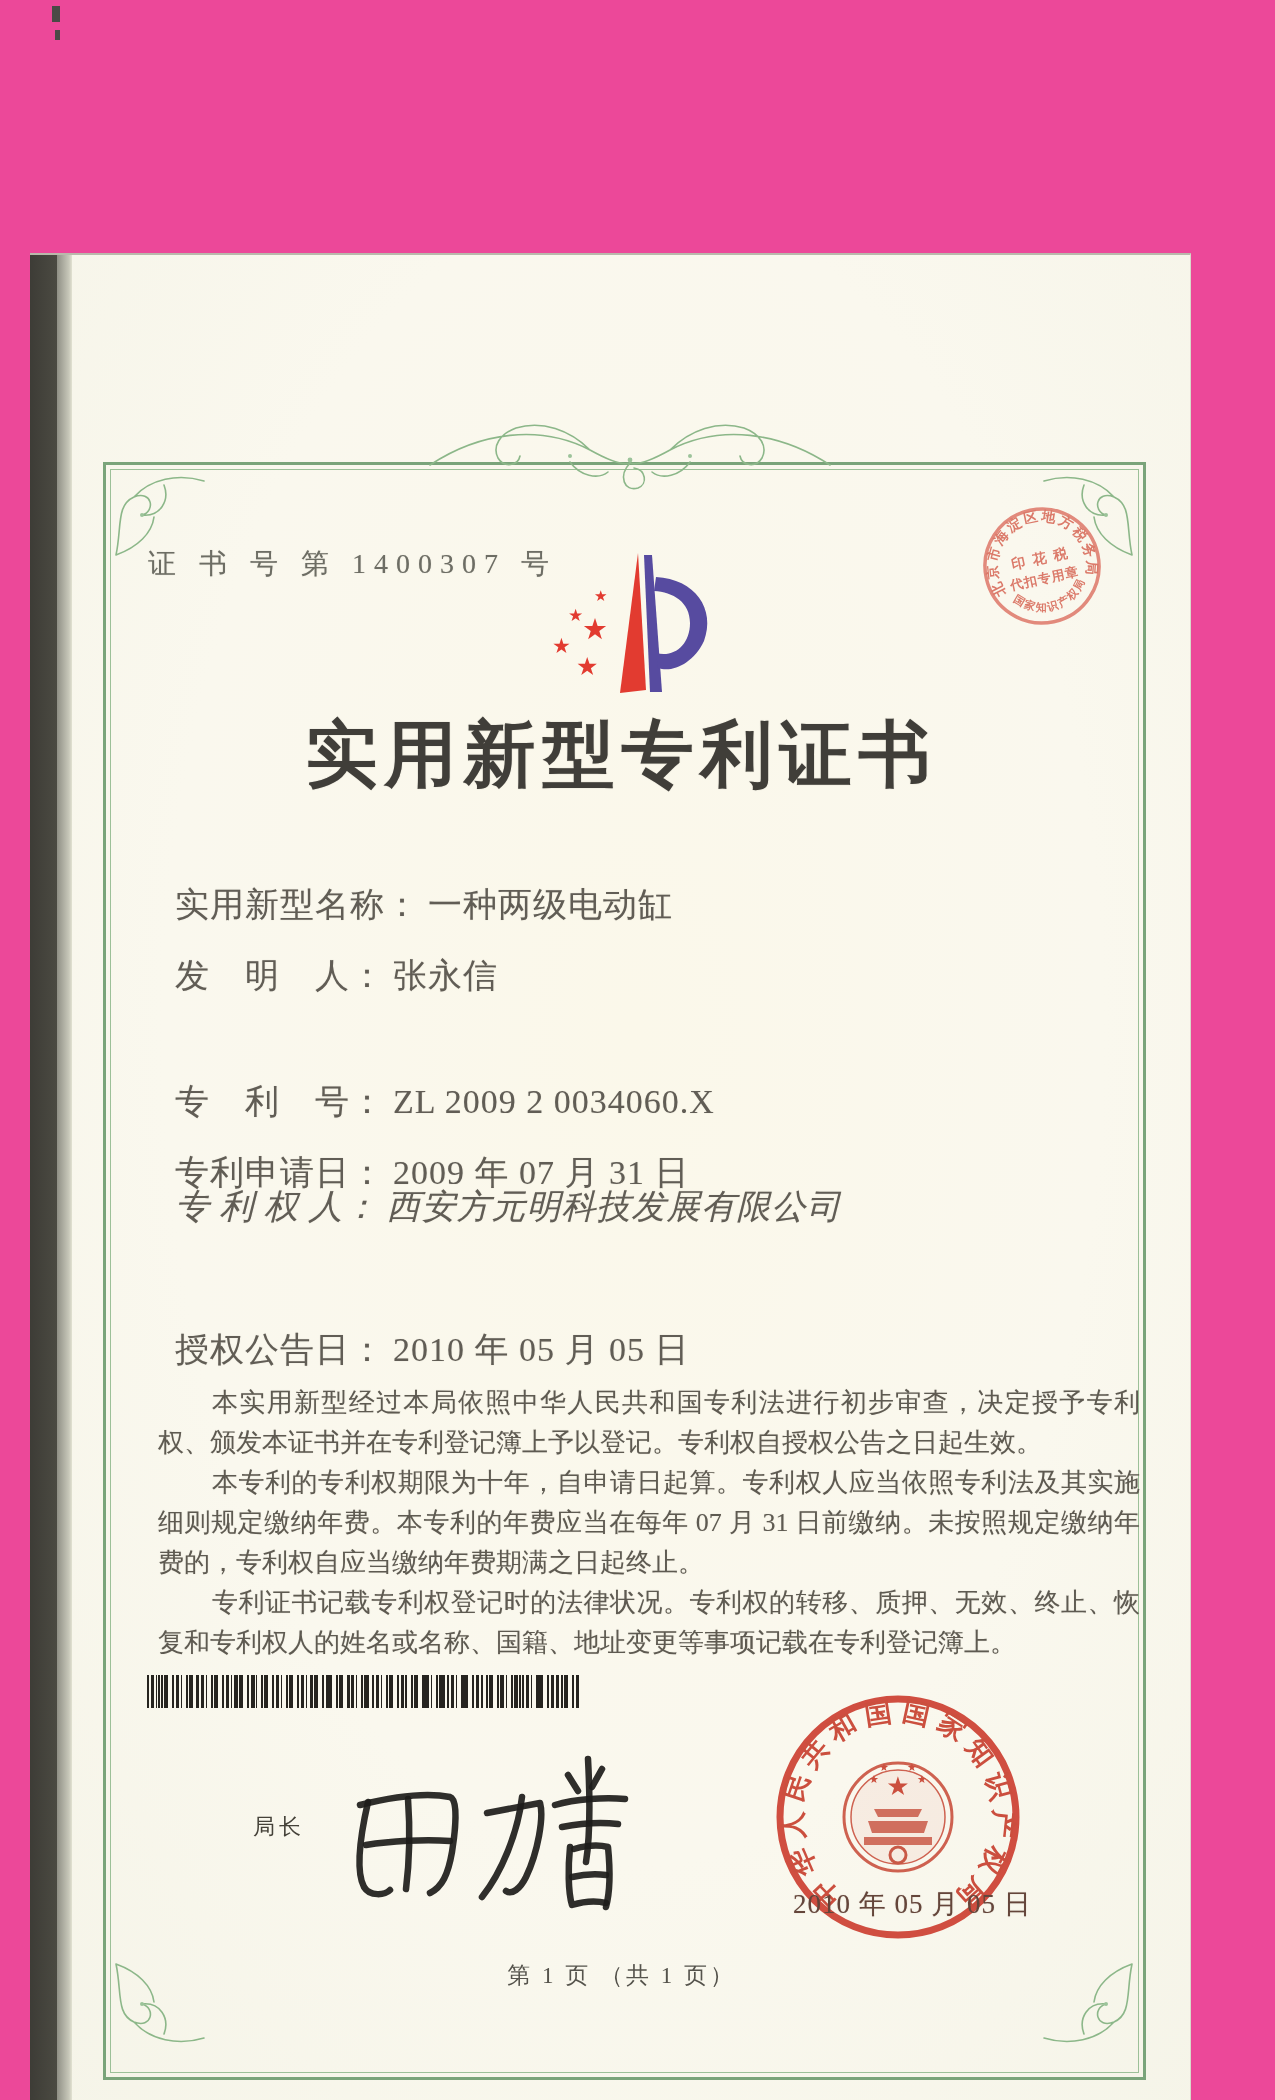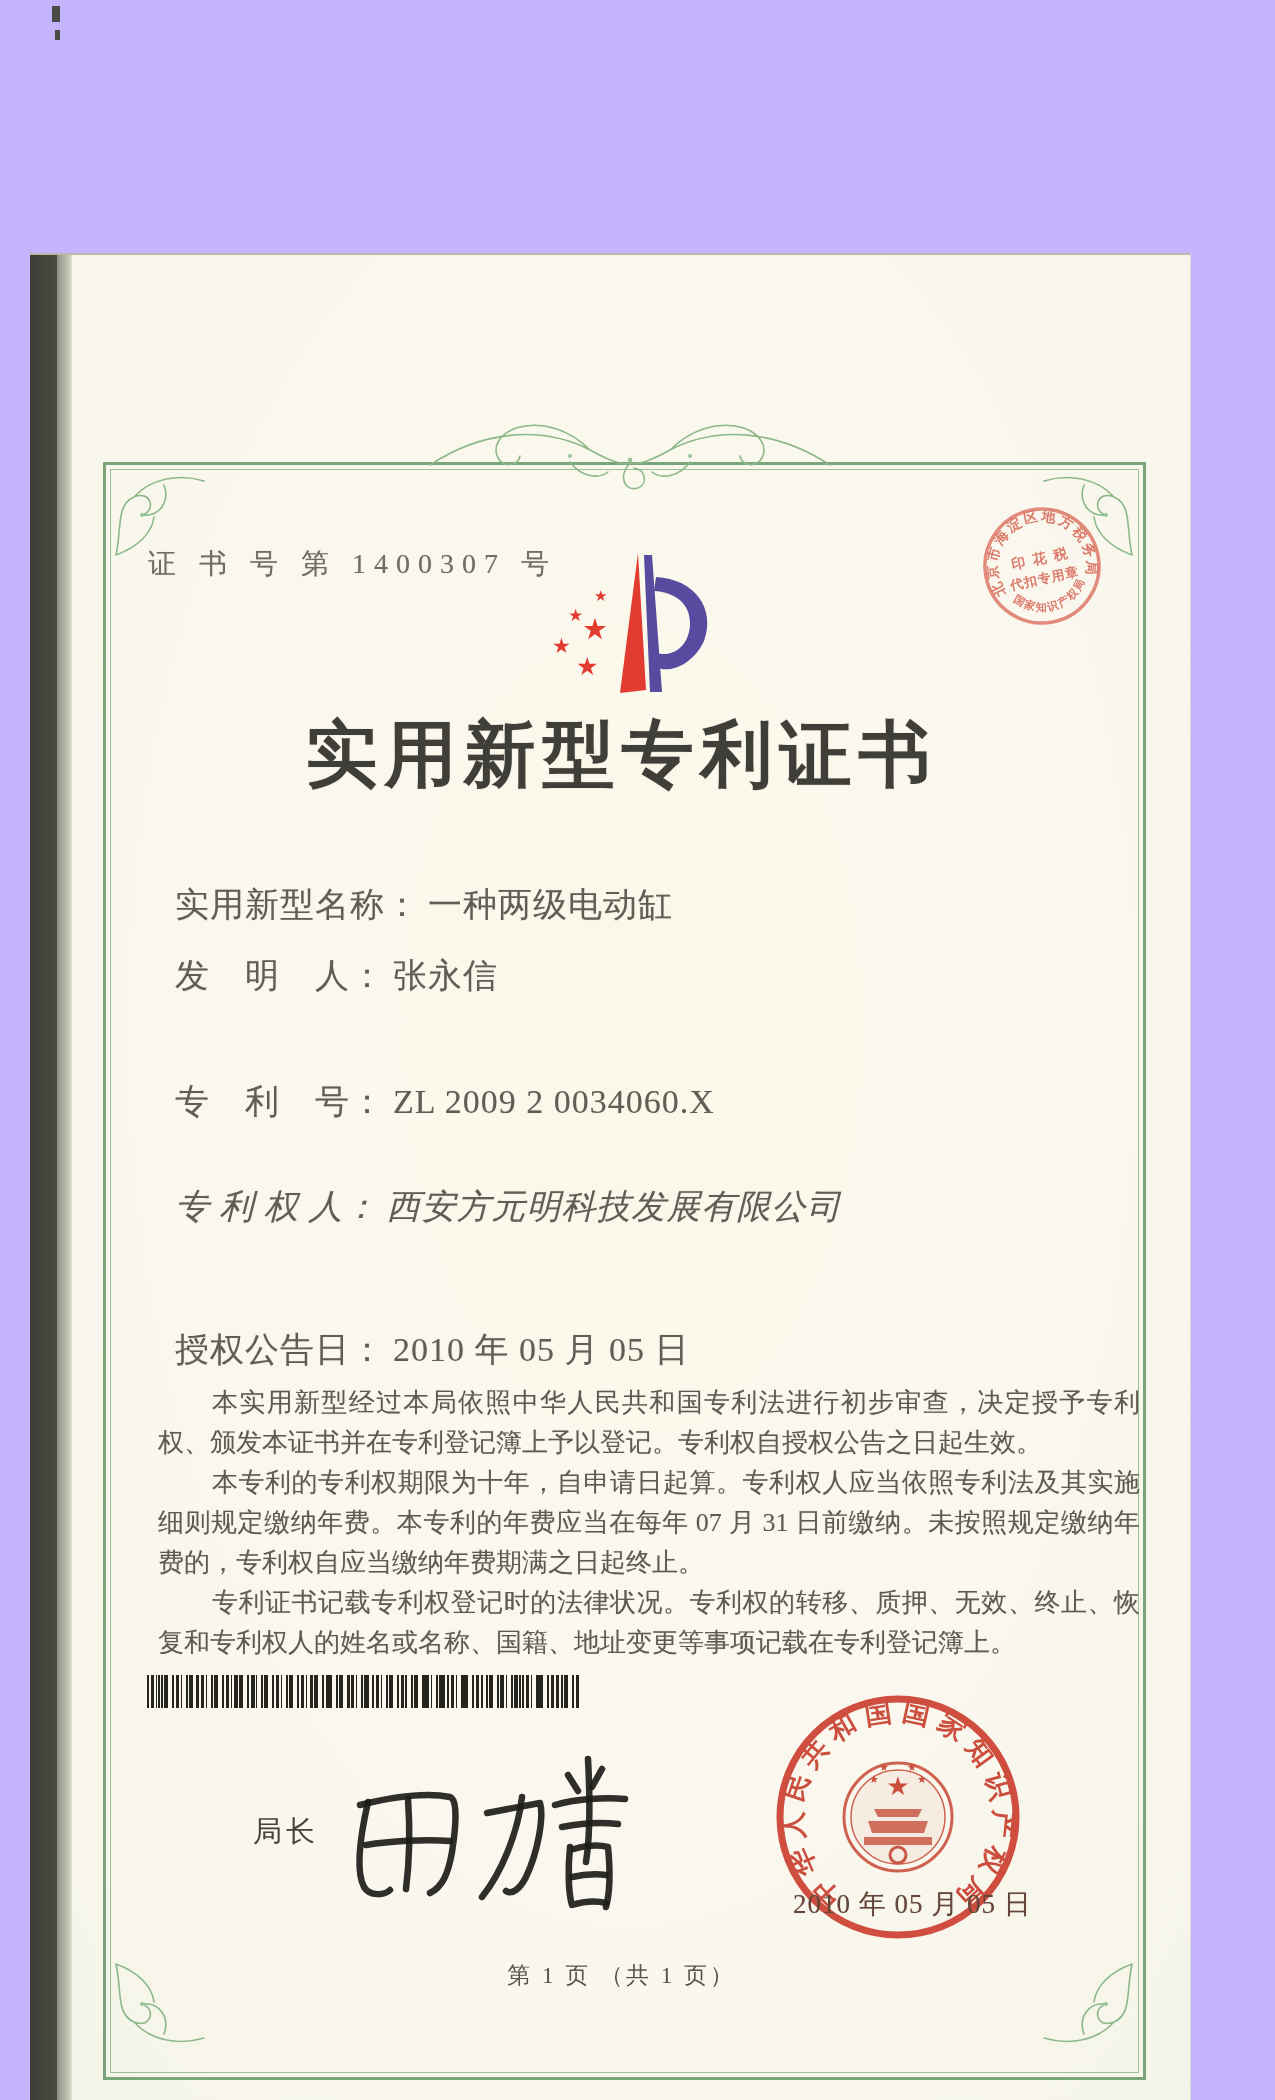--- a/index.html
+++ b/index.html
@@ -1,16 +1,16 @@
 <!DOCTYPE html>
 <html><head>
 <meta charset="utf-8">
 <style>
   html,body{margin:0;padding:0;background:#ffffff;}
-  .canvas{position:relative;width:1275px;height:2100px;background:#c4b5fd;overflow:hidden;
+  .canvas{position:relative;width:1275px;height:2100px;background:#ec4899;overflow:hidden;
           font-family:"Liberation Serif","DejaVu Serif",serif;}
   
   .scan-mark{position:absolute;background:#4a4a46;}
   
   .sheet{position:absolute;left:30px;top:253px;width:1160px;height:1847px;
          background:radial-gradient(ellipse at 52% 42%, #fbf8ea 0%, #faf8ee 55%, #f5f4e8 100%);
          border-top:2px solid #b9b9ab;border-right:1px solid #d9d9cb;}
   .band-dark{position:absolute;left:0;top:0;width:27px;height:100%;background:linear-gradient(90deg,#3d3c36,#4b4a42);}
   .band-mid{position:absolute;left:27px;top:0;width:15px;height:100%;background:linear-gradient(90deg,#8f8f85,#c8c8ba 80%,#e2e2d2);}
   
@@ -36,21 +36,21 @@
   
   .paras{position:absolute;left:128px;top:1128px;width:982px;font-size:26px;line-height:40px;
          color:#5e5a51;text-align:justify;text-shadow:0 0 1px rgba(94,90,81,.25);}
   .paras p{margin:0;text-indent:54px;}
   
   .barcode{position:absolute;left:117px;top:1420px;width:432px;height:33px;
     background:
       repeating-linear-gradient(90deg,#26241f 0 2px,transparent 2px 4px,#26241f 4px 7px,transparent 7px 9px,#26241f 9px 10px,transparent 10px 14px,#26241f 14px 16px,transparent 16px 17px,#26241f 17px 21px,transparent 21px 25px),
       repeating-linear-gradient(90deg,transparent 0 11px,#26241f 11px 13px,transparent 13px 19px);}
   
-  .sig-label{position:absolute;left:223px;top:1557px;font-size:29px;letter-spacing:4px;color:#454239;}
+  .sig-label{position:absolute;left:223px;top:1557px;font-size:22px;letter-spacing:4px;color:#454239;}
   .sig{position:absolute;left:300px;top:1492px;width:300px;height:190px;}
   .sig path{fill:none;stroke:#1d1c1a;stroke-width:6.5;stroke-linecap:round;stroke-linejoin:round;opacity:.92;}
   .hidden-name{position:absolute;width:1px;height:1px;overflow:hidden;clip:rect(0 0 0 0);}
   
   .footer{position:absolute;left:73px;top:1705px;width:1037px;text-align:center;font-size:23px;
           letter-spacing:3px;color:#55534c;}
   
   .seal-top{position:absolute;left:937px;top:236px;width:150px;height:150px;transform:rotate(-12deg);opacity:.92;}
   .seal-top text{fill:#d9705f;font-weight:bold;}
   .seal-bottom{position:absolute;left:738px;top:1432px;width:260px;height:260px;opacity:.95;}
@@ -127,20 +127,23 @@
 
     <div class="row" style="top:627px;">
       <span class="lbl">实用新型名称：</span><span class="val">一种两级电动缸</span>
     </div>
     <div class="row" style="top:698px;">
       <span class="lbl">发　明　人：</span><span class="val">张永信</span>
     </div>
     <div class="row" style="top:824px;">
       <span class="lbl">专　利　号：</span><span class="val">ZL 2009 2 0034060.X</span>
     </div>
+    <div class="row" style="top:895px;">
+      <span class="lbl">专利申请日：</span><span class="val">2009 年 07 月 31 日</span>
+    </div>
     <div class="row" style="top:929px;font-style:italic;">
       <span class="lbl">专 利 权 人：</span><span class="val">西安方元明科技发展有限公司</span>
     </div>
     <div class="row" style="top:1072px;">
       <span class="lbl">授权公告日：</span><span class="val">2010 年 05 月 05 日</span>
     </div>
 
     <div class="paras">
       <p>本实用新型经过本局依照中华人民共和国专利法进行初步审查，决定授予专利权、颁发本证书并在专利登记簿上予以登记。专利权自授权公告之日起生效。</p>
       <p>本专利的专利权期限为十年，自申请日起算。专利权人应当依照专利法及其实施细则规定缴纳年费。本专利的年费应当在每年 07 月 31 日前缴纳。未按照规定缴纳年费的，专利权自应当缴纳年费期满之日起终止。</p>

